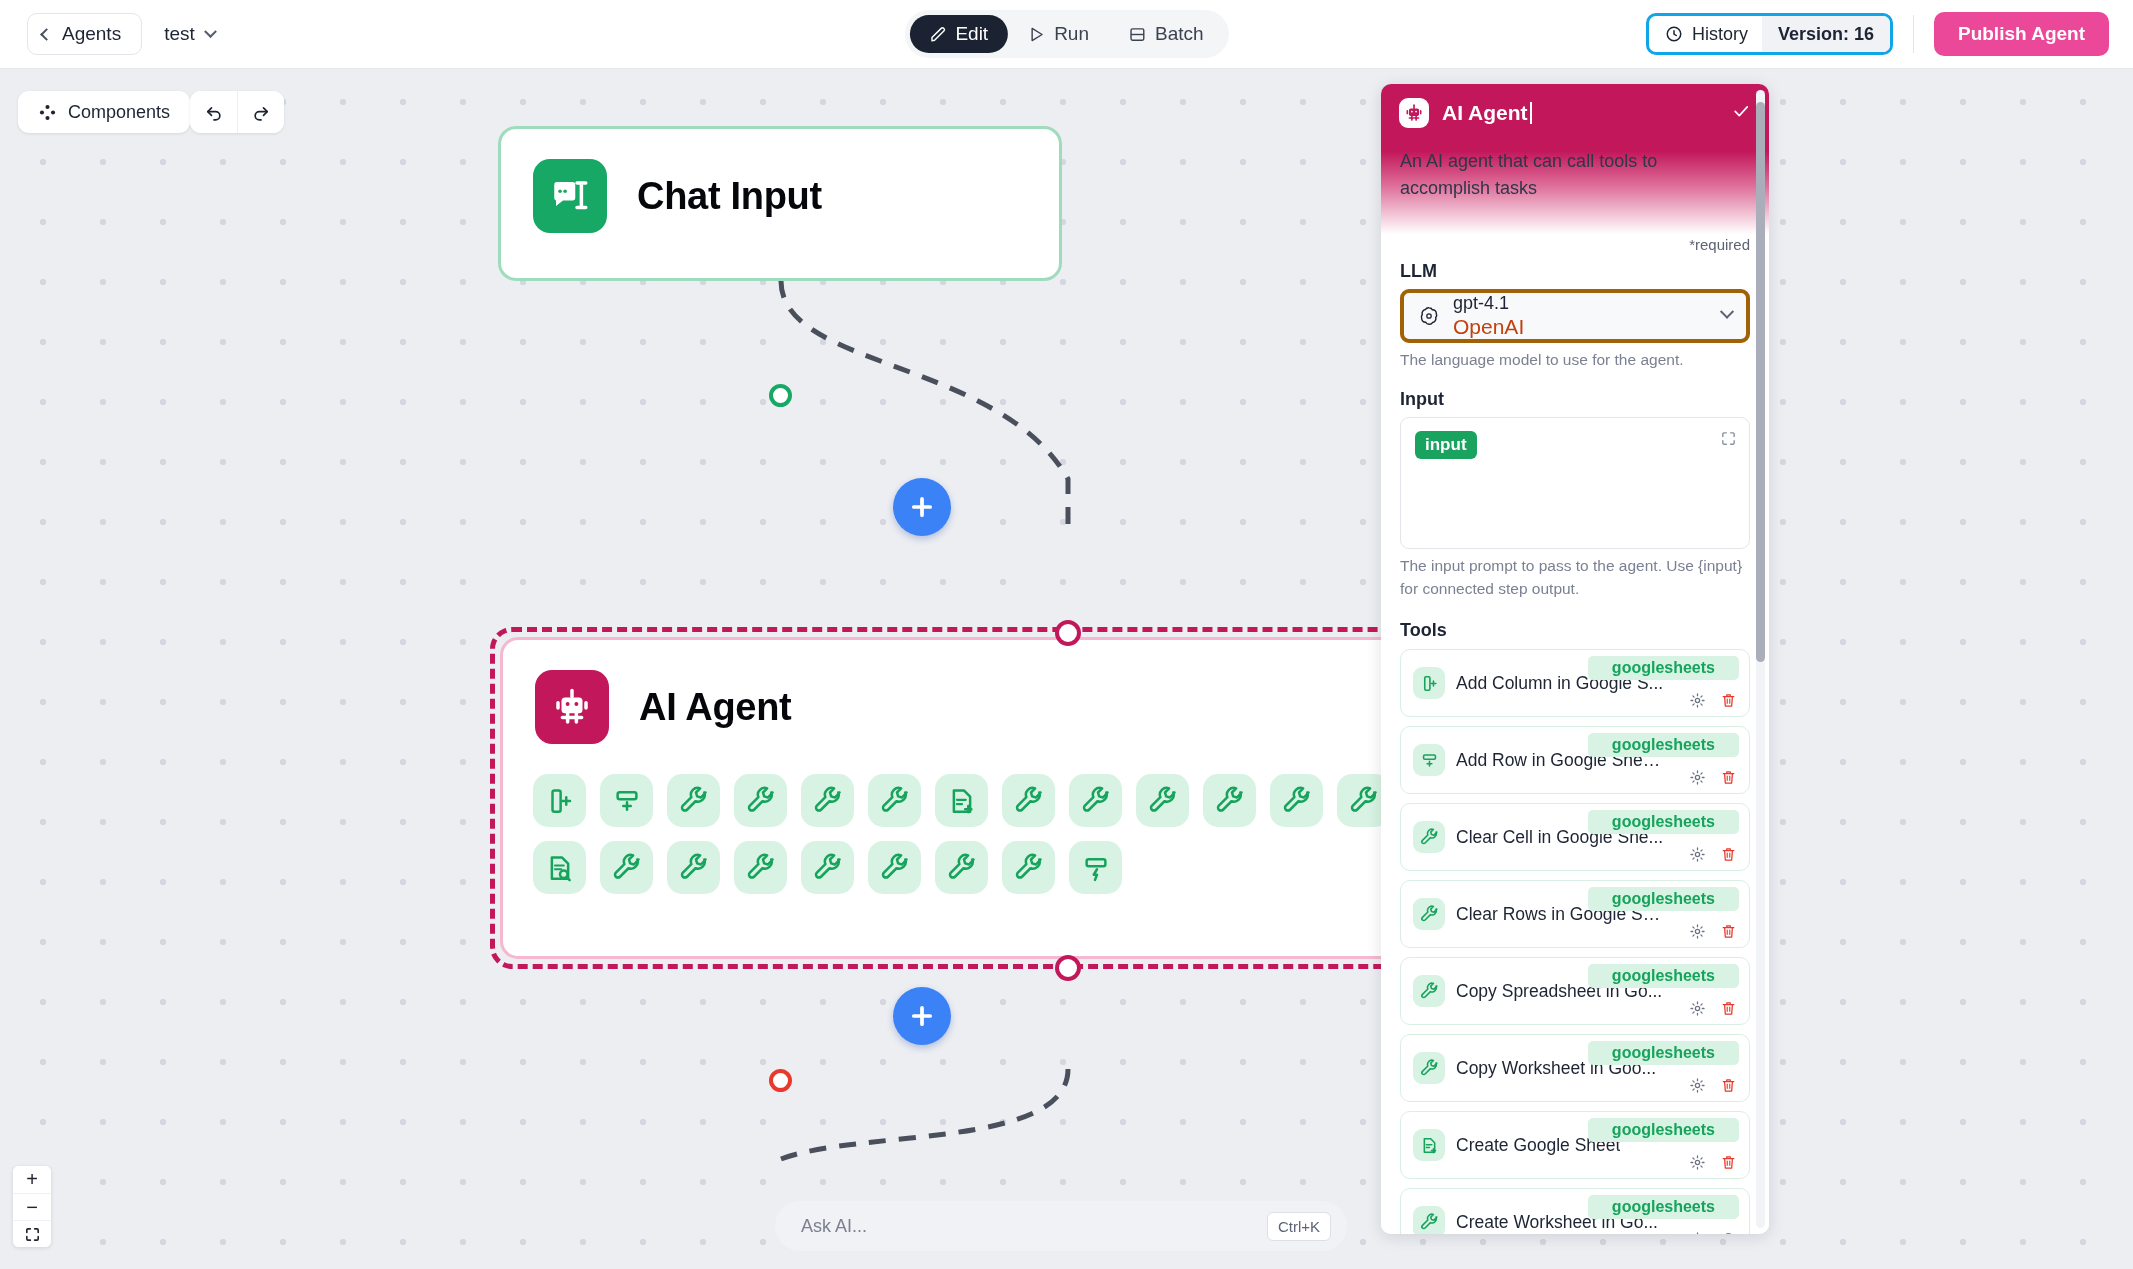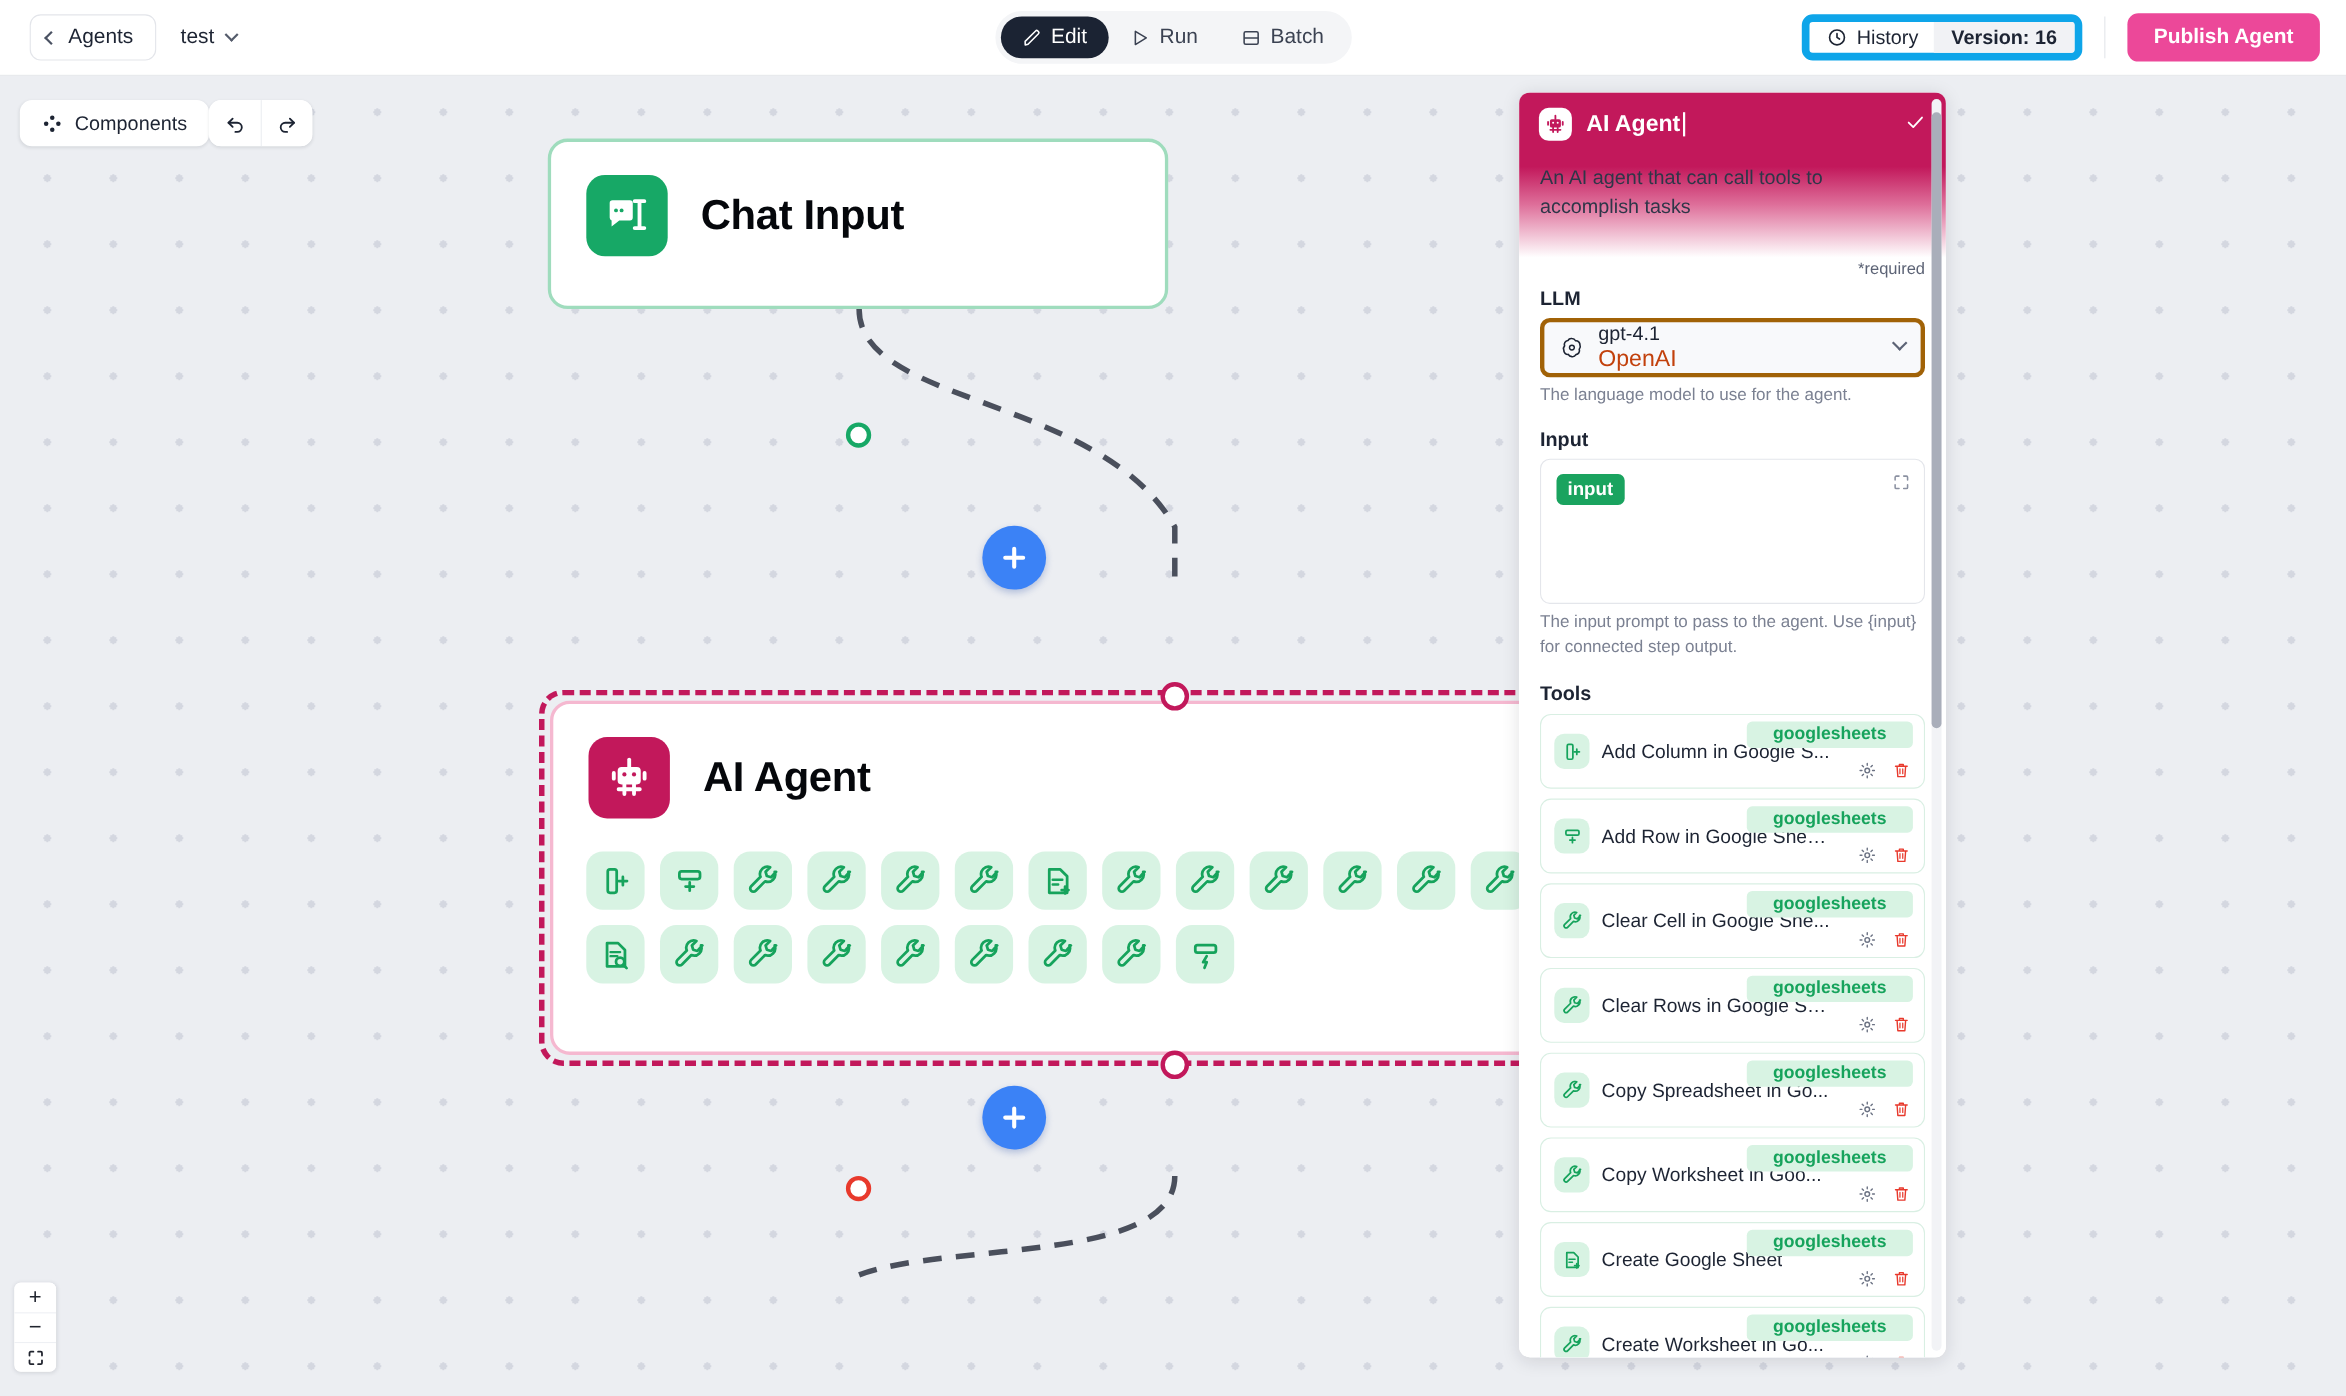--- a/index.html
+++ b/index.html
@@ -52,21 +52,21 @@
     font-size: 19px; color:#3b4252; cursor:pointer; background:transparent;
     border:none; font-family: inherit;
   }
   .seg.active { background:#1b2333; color:#fff; }
 
   .hdr-right {
     position:absolute; right: 24px; display:flex; align-items:center; gap: 0;
   }
   .hist-wrap {
     display:flex; align-items:center;
-    border:7px solid #0ea5e9; border-radius: 10px; height: 42px;
+    border:3px solid #0ea5e9; border-radius: 10px; height: 42px;
     overflow:hidden; background:#fff; cursor:pointer;
   }
   .hist-l { display:flex; align-items:center; gap:9px; padding: 0 14px 0 16px; font-size:18px; color:#1d2433;}
   .ver-chip { background:#f1f2f5; height:42px; display:flex; align-items:center; padding: 0 16px; font-size:18px; color:#1d2433; font-weight:600;}
   .hdr-div { width:1px; height:38px; background:#e3e5ea; margin: 0 20px; }
   .publish-btn {
     background:#ec4899; color:#fff; border:none; border-radius: 10px;
     height: 44px; padding: 0 24px; font-size: 19px; font-weight: 600;
     cursor:pointer; font-family: inherit;
   }
@@ -533,20 +533,24 @@
     <div class="handle h-pink" style="left:1055px; top:886px;"></div>
 
     <button class="plus-btn" style="left:893px; top:918px;">
       <svg width="28" height="28" viewBox="0 0 24 24">
         <path d="M12 5v14M5 12h14" stroke="#fff" stroke-width="3.2" stroke-linecap="round"></path>
       </svg>
     </button>
 
     <div class="handle h-red" style="left:769px; top:1000px;"></div>
 
+    <div class="ask-ai">
+      <span class="ph">Ask AI...</span>
+      <span class="kbd">Ctrl+K</span>
+    </div>
 
     <div class="zoom-ctrl">
       <button>+</button>
       <button>−</button>
       <button>
         <svg width="17" height="17" viewBox="0 0 24 24" fill="none">
           <path d="M4 9V5.5A1.5 1.5 0 0 1 5.5 4H9M15 4h3.5A1.5 1.5 0 0 1 20 5.5V9M20 15v3.5a1.5 1.5 0 0 1-1.5 1.5H15M9 20H5.5A1.5 1.5 0 0 1 4 18.5V15" stroke="#20242e" stroke-width="2.3" stroke-linecap="round"></path>
         </svg>
       </button>
     </div>

